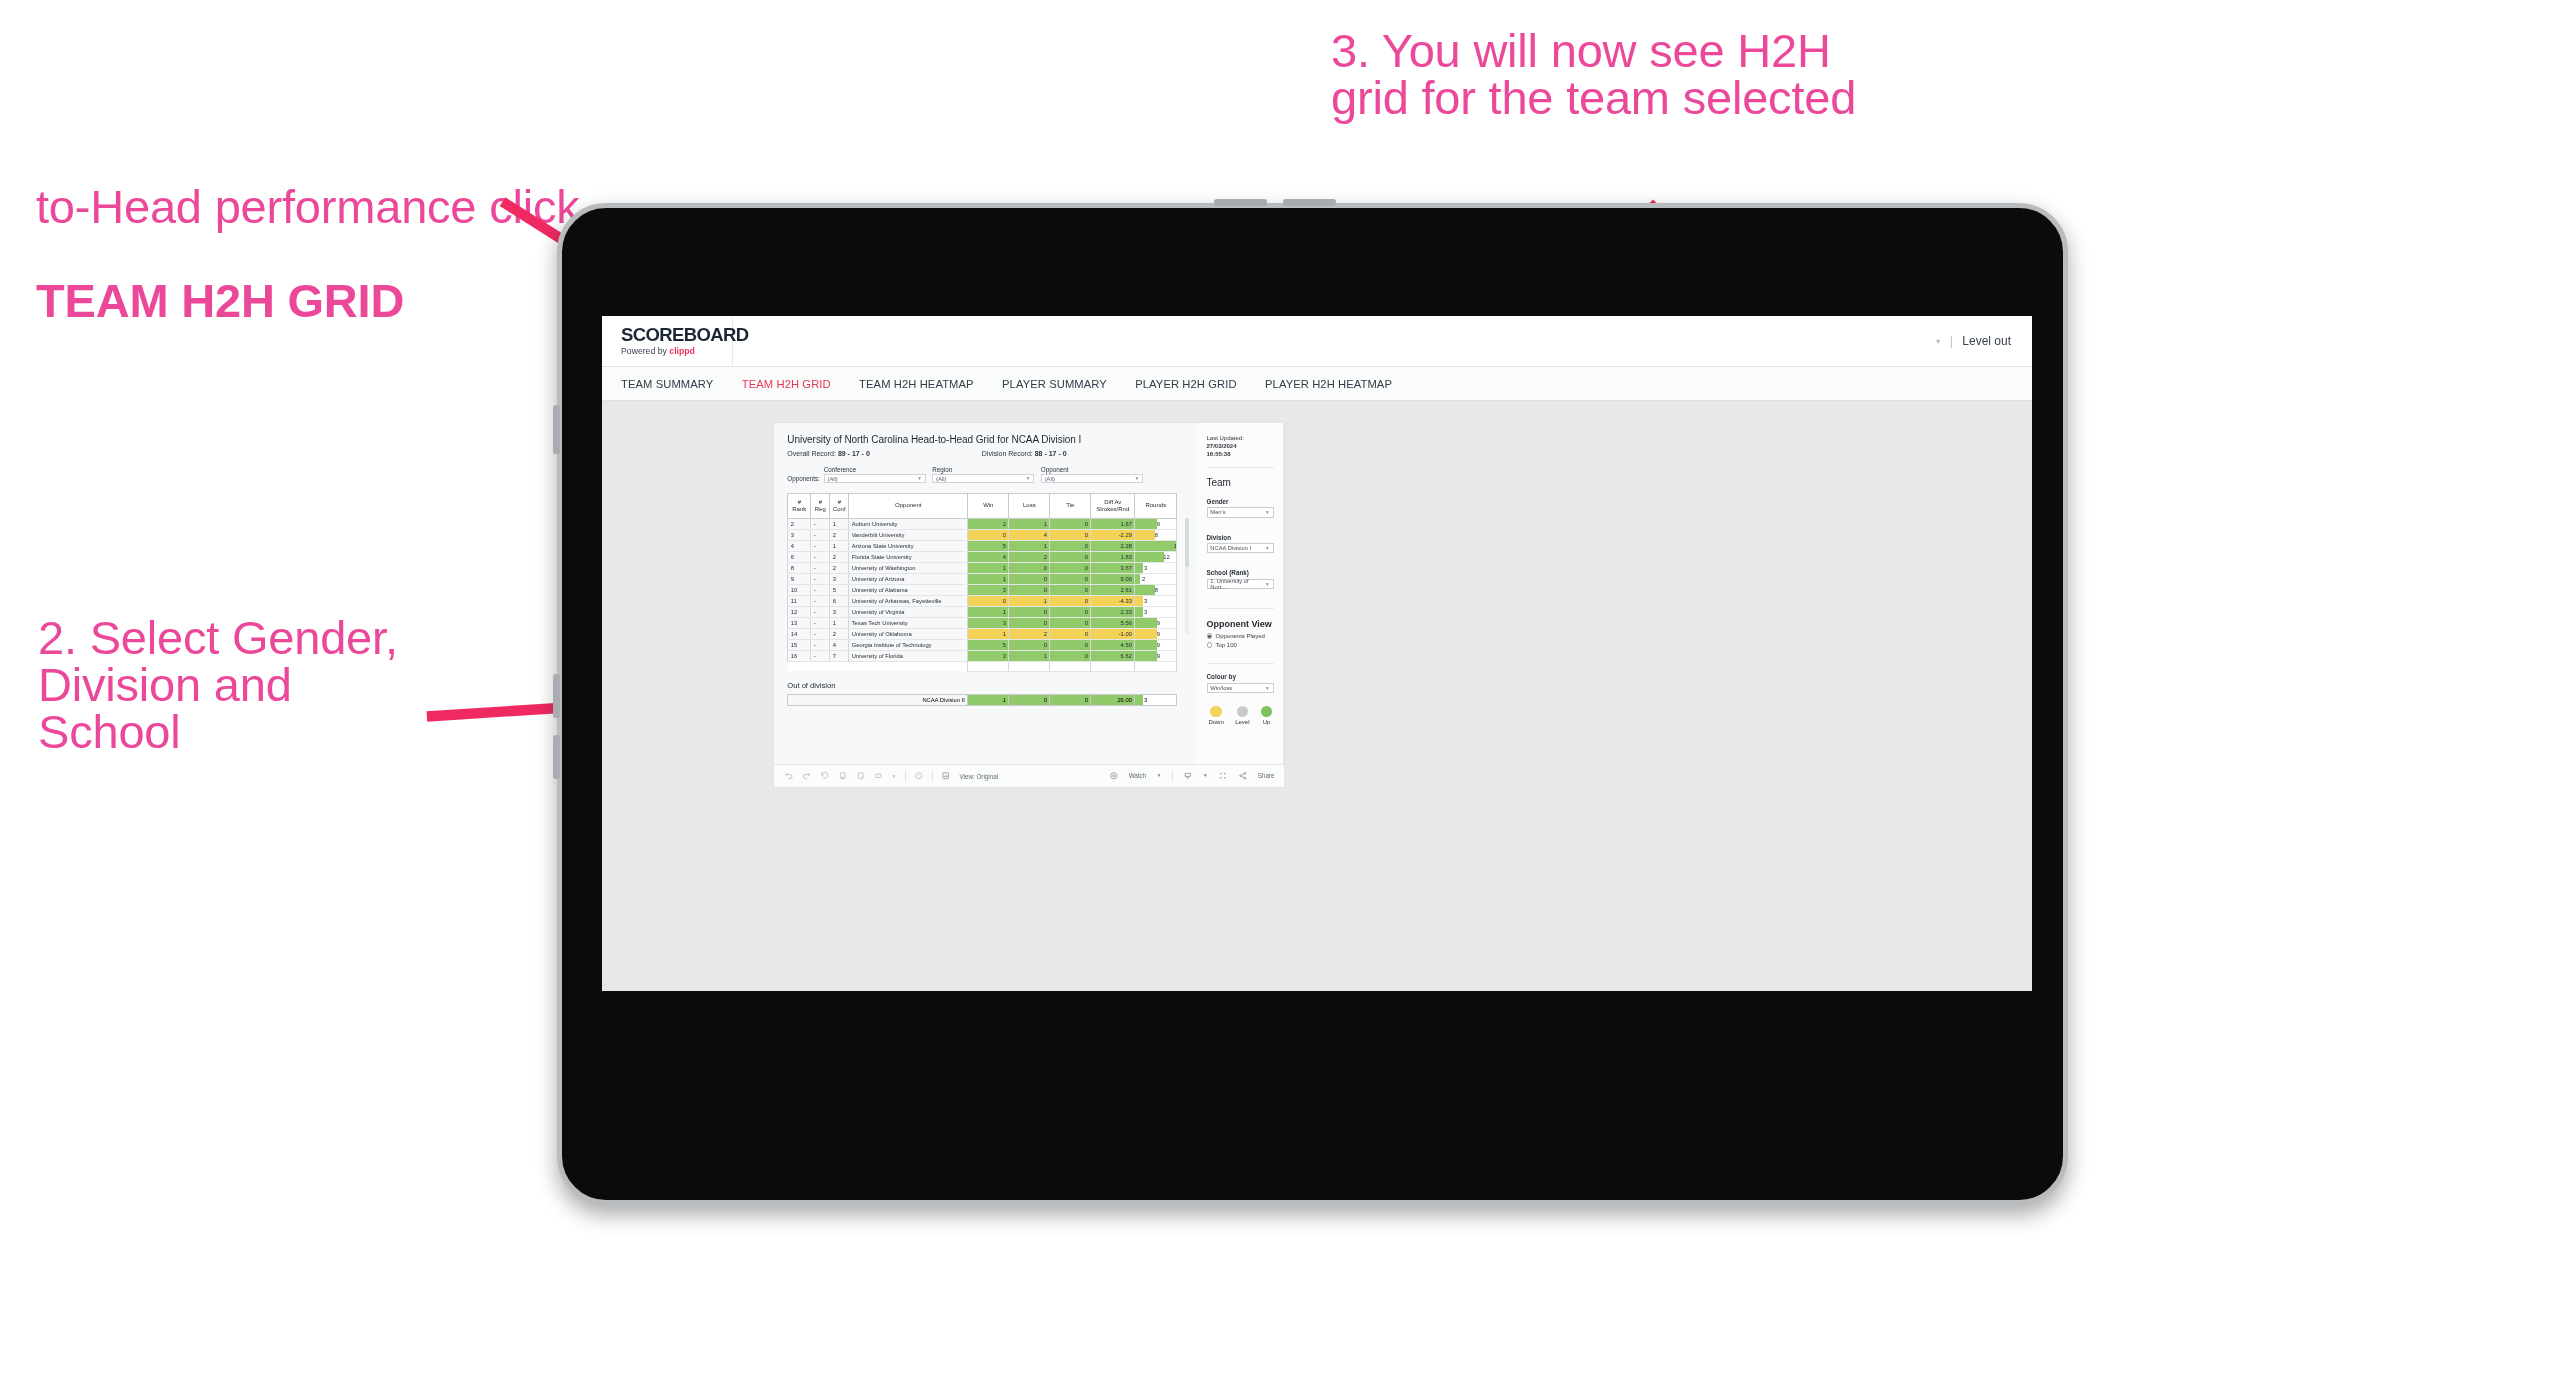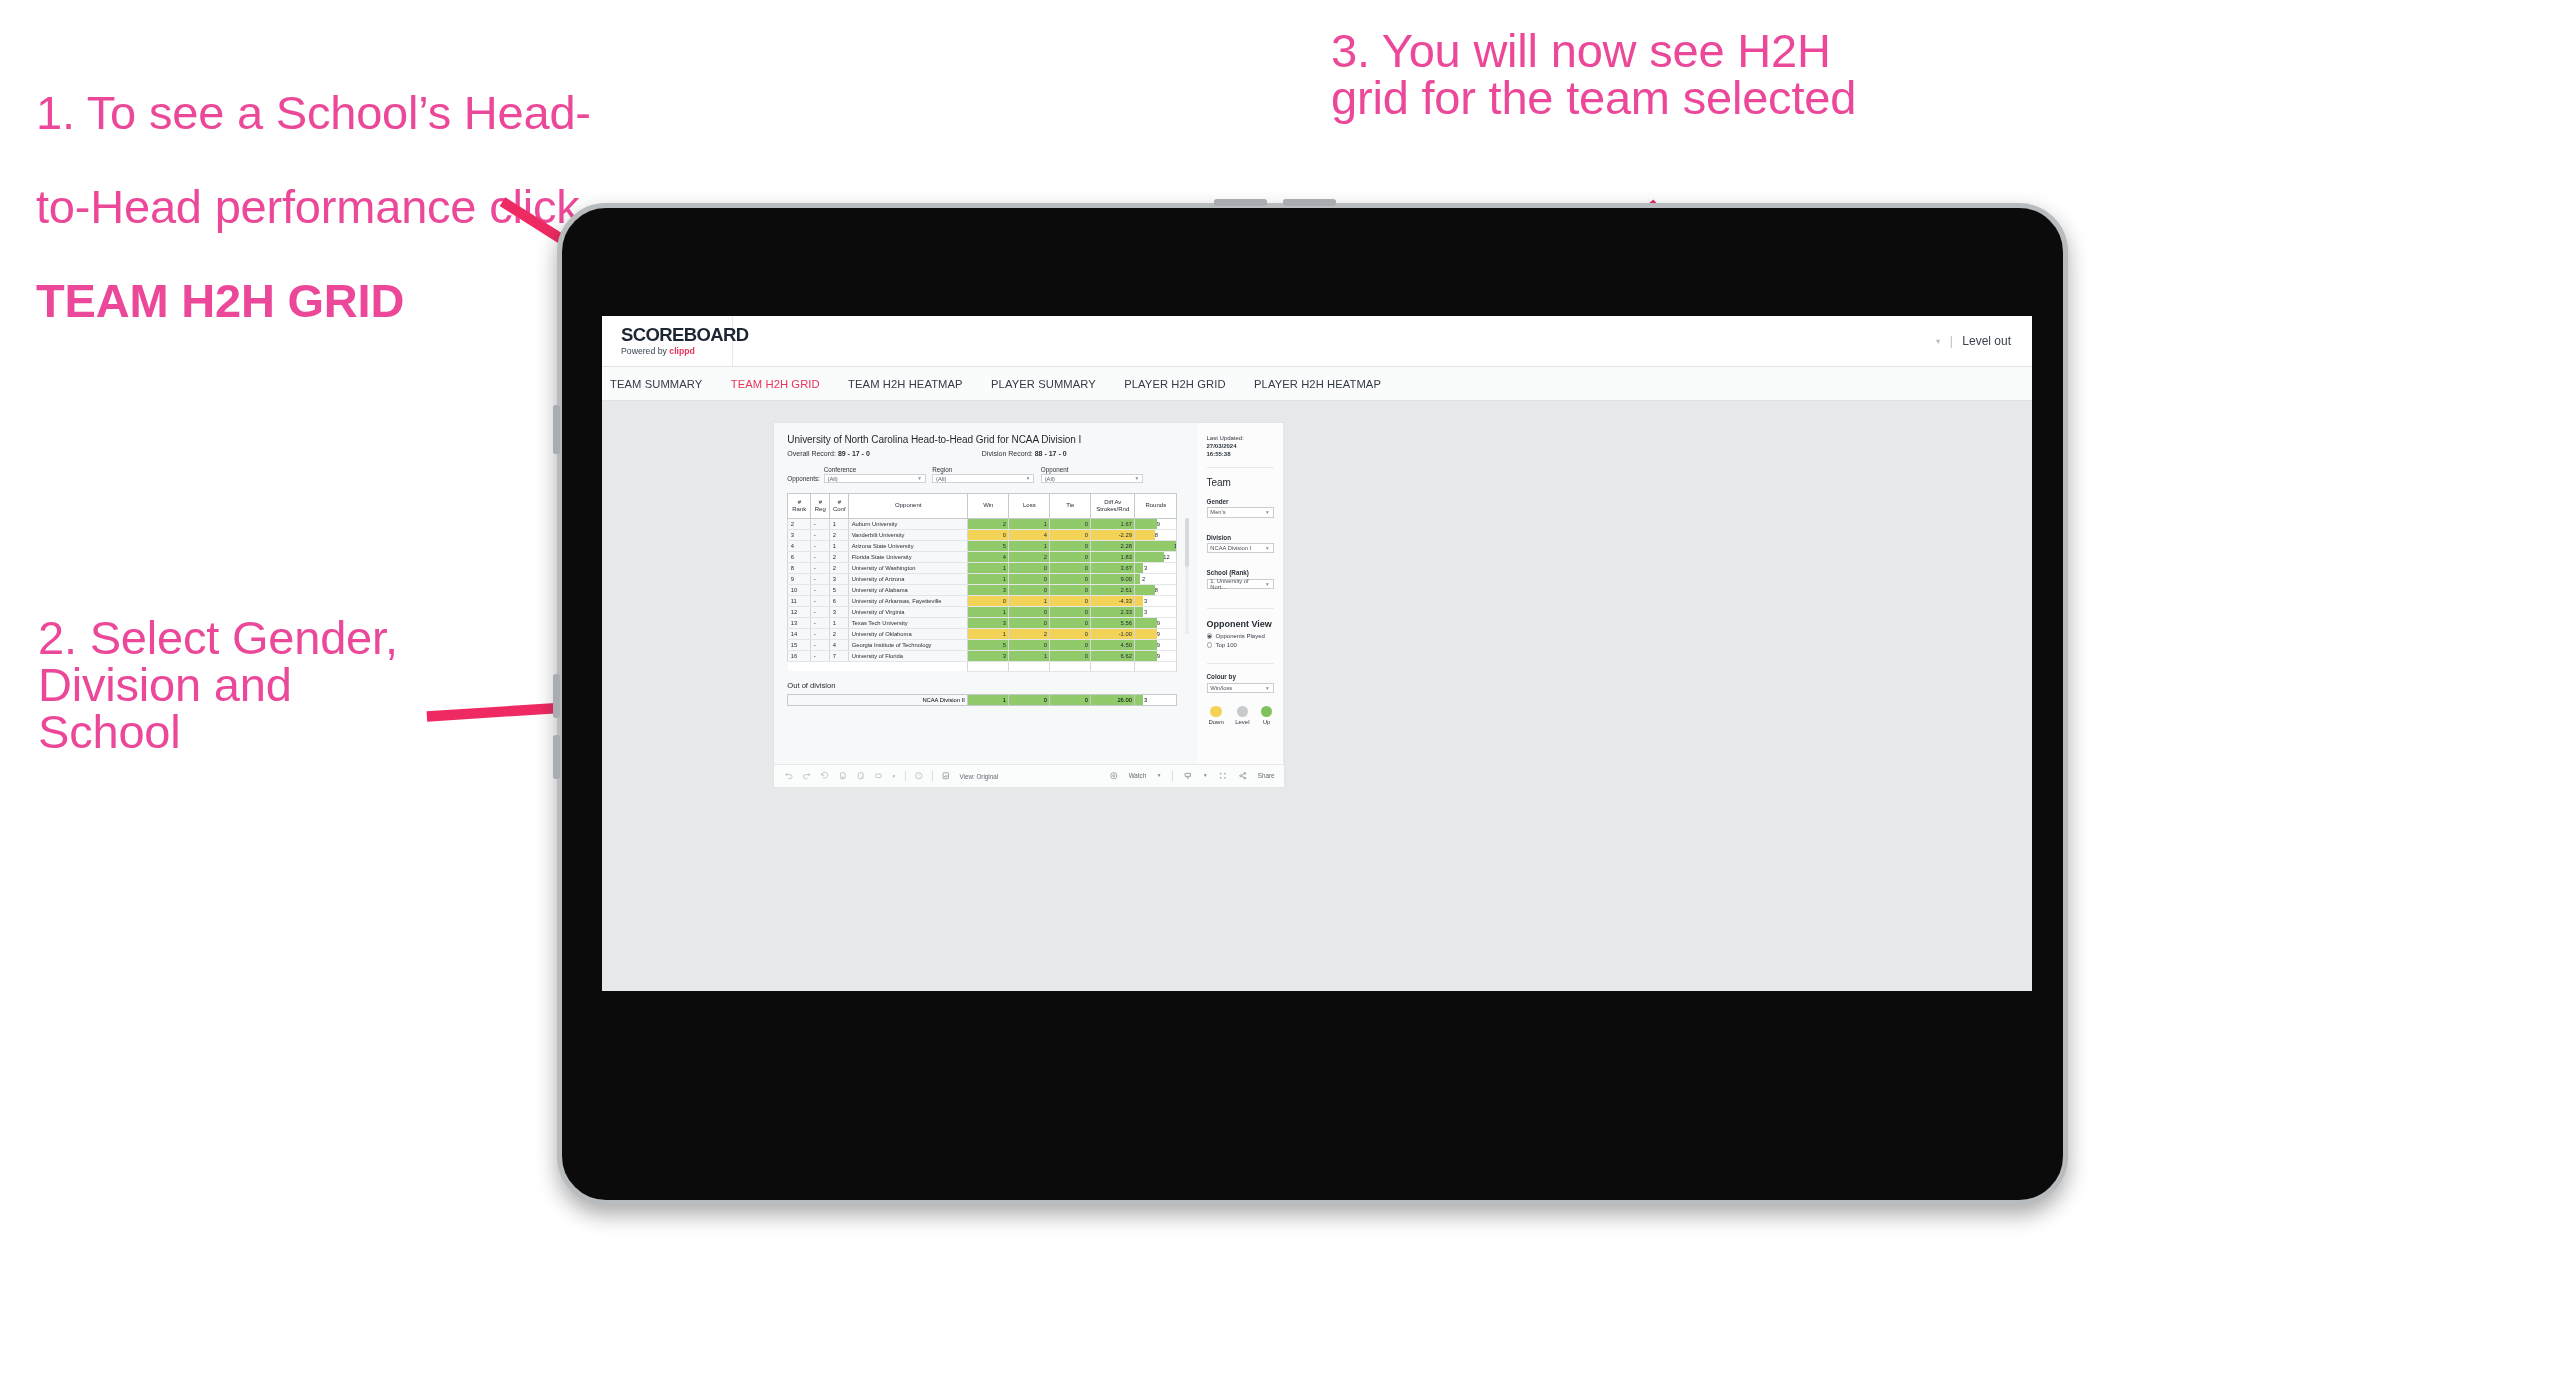--- a/index.html
+++ b/index.html
@@ -96,21 +96,21 @@
     padding-right: 21px; gap: 9.5px;
     font-size: 12px; color: #3a4250;
   }
   #signout-wrap .sep { color: #b9bec4; }
   #signout-wrap .caret { color:#b9bec4; font-size: 8.5px; }
 
   
   #subnav {
     height: 34px; background: #fafbfb;
     border-bottom: 0.9px solid #dfe1e3;
-    display: flex; align-items: center; padding-left: 8px;
+    display: flex; align-items: center; padding-left: 19px;
   }
   .subnav-item {
     font-size: 11.2px; color: #333b47; letter-spacing: 0.1px;
     margin-right: 28.4px; white-space: nowrap;
   }
   .subnav-item.active { color: #e8345a; }
 
   
   #viz-area { padding: 21px 0 0 0; height: calc(100% - 85px); position: relative; }
   #viz-card {
@@ -227,21 +227,21 @@
   #viz-toolbar .right { margin-left: auto; display: flex; align-items: center; gap: 10.4px; }
   .tb-ic { width: 9.5px; height: 9.5px; display: inline-block; }
   .tb-txt { font-size: 6.3px; color: #626a73; }
 </style>
 </head>
 <body>
 
 <div id="stage">
 
   <div class="anno" id="anno1">
-    <span>1. To see a School’s Head-</span><br>
+    <br>
     <span>to-Head performance click</span><br>
     <b>TEAM H2H GRID</b>
   </div>
 
   <div class="anno" id="anno2">2. Select Gender,
 Division and
 School</div>
 
   <div class="anno" id="anno3">3. You will now see H2H
 grid for the team selected</div>

